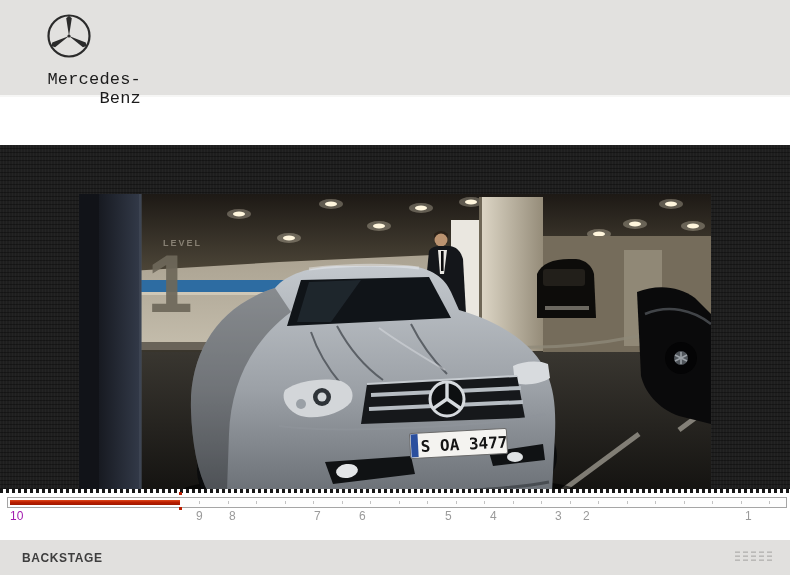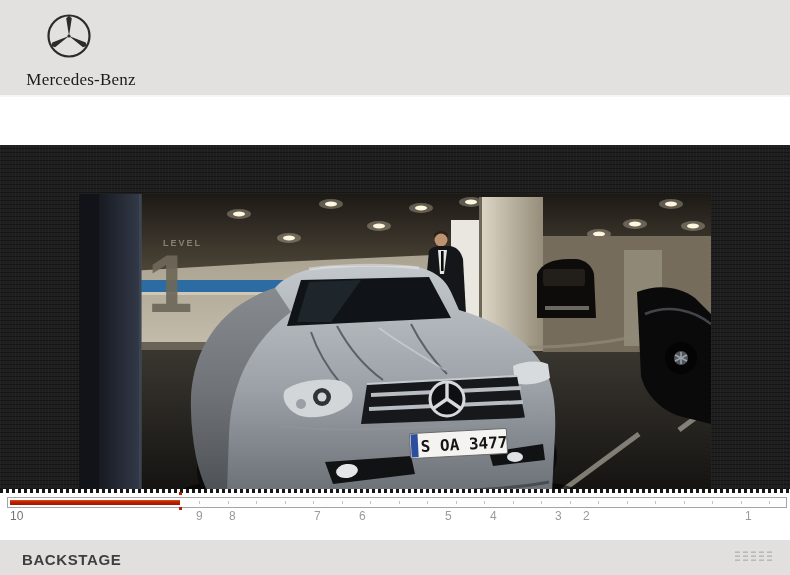--- a/index.html
+++ b/index.html
@@ -3,43 +3,43 @@
 <meta charset="utf-8">
 <style>
   html,body{margin:0;padding:0;background:#fff;}
   .page{position:relative;width:790px;height:575px;overflow:hidden;background:#fff;
         font-family:"Liberation Sans",sans-serif;}
   
   .header{position:absolute;left:0;top:0;width:790px;height:95px;background:#e2e1df;
           border-bottom:2px solid #f6f6f5;}
   .logo{position:absolute;left:21px;top:8px;width:120px;height:84px;}
   .logo svg{position:absolute;left:24px;top:4px;}
-  .brand{position:absolute;left:0;top:62px;width:120px;text-align:center;
-         font-family:Liberation Serif, serif;font-size:17px;color:#1b1b1b;letter-spacing:.2px;}
+  .brand{position:absolute;left:0;top:62px;width:120px;text-align:right;
+         font-family:Liberation Mono, monospace;font-size:17px;color:#1b1b1b;letter-spacing:.2px;}
   
   .stage{position:absolute;left:0;top:97px;width:790px;height:392px;background-color:#1e1e1e;
          background-image:
            repeating-linear-gradient(0deg, rgba(0,0,0,.32) 0 1px, transparent 1px 4px),
            repeating-linear-gradient(90deg, rgba(255,255,255,.028) 0 1px, transparent 1px 3px); margin-top: 48px;}
   .video{position:absolute;left:79px;top:49px;width:632px;height:310px;background:#000;}
   .video svg{display:block;}
   
   .progress-area{position:absolute;left:0;top:489px;width:790px;height:51px;background:#fff;}
   .dotted-edge{position:absolute;left:0;top:0;width:790px;height:4px;
                background:repeating-linear-gradient(90deg,#161616 0 3px,#ffffff 3px 6px);}
   .bar-track{position:absolute;left:7px;top:8px;width:778px;height:9px;background:#fdfdfd;
              border:1px solid #a5a5a5;box-sizing:content-box;}
   .bar-fill{position:absolute;left:2px;top:2px;height:5px;
             background:linear-gradient(#e04a1e,#bb1d00 45%,#9d1800);}
   .tick{position:absolute;top:3px;width:1px;height:3px;background:#c2c2c2;}
   .marker-dot{position:absolute;width:3px;height:3px;}
   .chapter{position:absolute;top:20px;font-size:12px;color:#9a9a9a;cursor:pointer;}
   
   .footer{position:absolute;left:0;top:540px;width:790px;height:35px;background:#e1e0de;}
-  .backstage{position:absolute;left:22px;top:11px;font-size:15px;font-weight:bold;
+  .backstage{position:absolute;left:22px;top:11px;font-size:12px;font-weight:bold;
              letter-spacing:.6px;color:#3e3e3e;cursor:pointer;}
   .grid-dashes{position:absolute;right:18px;top:11px;width:37px;height:12px;display:grid;
                grid-template-columns:repeat(5,5px);grid-template-rows:repeat(3,2px);
                column-gap:3px;row-gap:2px;}
   .grid-dashes b{background:#c9c8c6;border-bottom:1px solid #bab9b7;}
 </style>
 </head>
 <body>
 
 <div class="page">
@@ -252,21 +252,21 @@
         <span class="tick" style="left: 619px;"></span>
         <span class="tick" style="left: 647px;"></span>
         <span class="tick" style="left: 676px;"></span>
         <span class="tick" style="left: 704px;"></span>
         <span class="tick" style="left: 733px;"></span>
         <span class="tick" style="left: 761px;"></span>
       </div>
     <div id="markerTop" class="marker-dot" style="left: 179px; top: 3px; background: rgb(187, 29, 0);"></div>
     <div id="markerBottom" class="marker-dot" style="left: 179px; top: 18px; background: rgb(187, 29, 0);"></div>
     <div id="chapters">
-        <span class="chapter" style="left: 10px; color: #737373;">10</span>
+        <span class="chapter" style="left: 10px; color: #a21caf;">10</span>
         <span class="chapter" style="left: 196px; color: rgb(154, 154, 154);">9</span>
         <span class="chapter" style="left: 229px; color: rgb(154, 154, 154);">8</span>
         <span class="chapter" style="left: 314px; color: rgb(154, 154, 154);">7</span>
         <span class="chapter" style="left: 359px; color: rgb(154, 154, 154);">6</span>
         <span class="chapter" style="left: 445px; color: rgb(154, 154, 154);">5</span>
         <span class="chapter" style="left: 490px; color: rgb(154, 154, 154);">4</span>
         <span class="chapter" style="left: 555px; color: rgb(154, 154, 154);">3</span>
         <span class="chapter" style="left: 583px; color: rgb(154, 154, 154);">2</span>
         <span class="chapter" style="left: 745px; color: rgb(154, 154, 154);">1</span>
       </div>

